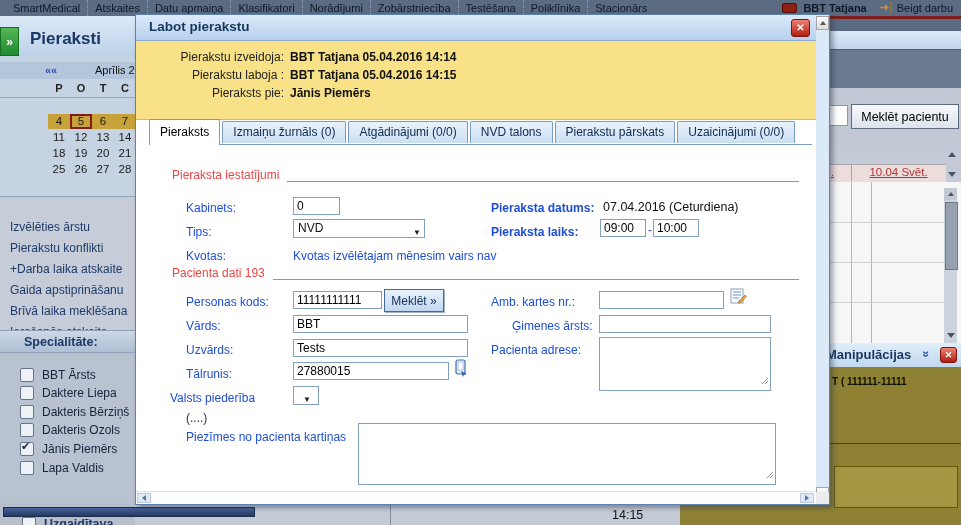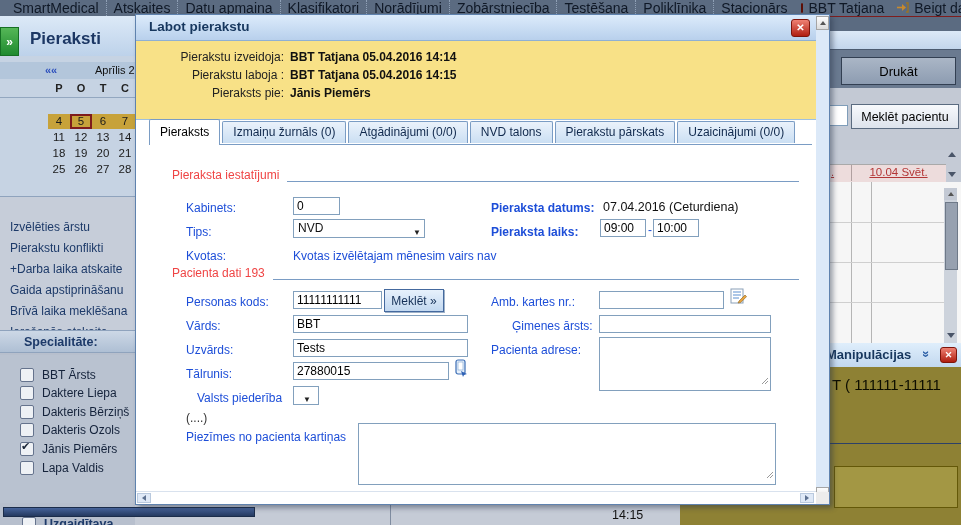--- a/index.html
+++ b/index.html
@@ -1,25 +1,25 @@
 <!DOCTYPE html>
 <html><head>
 <meta charset="utf-8">
 <style>
   html,body{margin:0;padding:0}
   .screen{position:relative;width:961px;height:525px;overflow:hidden;background:#c5cbd6;
           font-family:"Liberation Sans",sans-serif;color:#111;-webkit-font-smoothing:antialiased}
   
   #menubar{position:absolute;left:0;top:0;width:961px;height:16px;background:#5b6b81;
-           border-bottom:1px solid #7f1d1d;display:flex;align-items:center;font-size:14px;color:#0f1826;z-index:2}
+           border-bottom:3px solid #7f1d1d;display:flex;align-items:center;font-size:11px;color:#0f1826;z-index:2}
   .mi{padding:0 7px;border-left:1px dotted #8fa0b6;white-space:nowrap;line-height:16px}
   .mi:first-child{border-left:none;margin-left:6px;font-weight:normal}
   #menubar .spacer{flex:1}
   #menu-red-icon{width:13px;height:8px;background:#8e1f12;border:1px solid #5c0f07;border-radius:2px;margin:0 6px}
-  #menu-user{font-weight:normal;white-space:nowrap}
+  #menu-user{font-weight:bold;white-space:nowrap}
   #logout-icon{margin:0 5px 0 12px;display:inline-block}
   #menu-logout{white-space:nowrap;margin-right:8px}
   
   #sidebar{position:absolute;left:0;top:16px;width:135px;height:509px;background:#b7bfcd;z-index:2}
   #page-header{position:absolute;left:0;top:0;width:135px;height:40px;background:linear-gradient(#dce9f7,#bdd2ea)}
   #green-badge{position:absolute;left:0;top:11px;width:17px;height:27px;color:#fff;font-weight:bold;font-size:12px;
                background:linear-gradient(#55b757,#1f8a2f);display:flex;align-items:center;justify-content:center;border:1px solid #157023}
   #page-title{position:absolute;left:30px;top:13px;font-size:17px;font-weight:bold;color:#1c3764}
   #calendar{position:absolute;left:0;top:40px;width:135px;height:140px;background:#c6d3e3}
   #cal-header{position:absolute;left:0;top:6px;width:135px;height:17px;background:#b3c6db;font-size:11px;line-height:17px}
@@ -74,21 +74,21 @@
   #strip-line1{position:absolute;left:255px;top:489px;width:1px;height:20px;background:#7f8ca0}
   #strip-time{position:absolute;left:477px;top:492px;font-size:12.5px;color:#111}
   #manip{position:absolute;left:545px;top:327px;width:281px;height:182px}
   #manip-header{position:absolute;left:0;top:0;width:281px;height:24px;background:linear-gradient(#dfeefb,#c2d8ef);border-bottom:1px solid #7a9cc4}
   #manip-title{position:absolute;left:146px;top:4px;font-size:13px;font-weight:bold;color:#17375e;white-space:nowrap}
   #manip-chevron{position:absolute;left:243px;top:4px;color:#2f62a8;font-weight:bold;font-size:12px;display:inline-block;transform:rotate(90deg);cursor:pointer}
   .red-x{background:linear-gradient(#ef8173,#b01e10);border:1px solid #7e150b;border-radius:3px;color:#fff;
          font-size:9px;font-weight:bold;text-align:center;cursor:pointer}
   #manip-close{position:absolute;left:260px;top:4px;width:15px;height:14px;line-height:14px}
   #manip-body{position:absolute;left:0;top:24px;width:281px;height:158px;background:#8e8134}
-  #patient-ref{position:absolute;left:152px;top:9px;font-size:15px;font-weight:normal;color:#0e0e00;white-space:nowrap}
+  #patient-ref{position:absolute;left:152px;top:9px;font-size:10px;font-weight:bold;color:#0e0e00;white-space:nowrap}
   #manip-line{position:absolute;left:0;top:76px;width:281px;height:1px;background:#2c4068}
   #manip-box{position:absolute;left:154px;top:99px;width:122px;height:40px;background:#a39744;border:1px solid #645808}
   
   #modal{position:absolute;left:135px;top:14px;width:695px;height:491px;background:#fff;z-index:10;
          border:1px solid #5f82ae;box-sizing:border-box;box-shadow:3px 3px 5px rgba(40,50,70,.45)}
   #m-titlebar{position:absolute;left:0;top:0;width:693px;height:25px;background:linear-gradient(#dcebfb,#b8d0ec);border-bottom:1px solid #8fb0d4}
   #m-title{position:absolute;left:13px;top:4px;font-size:13.5px;font-weight:bold;color:#17375e}
   #m-close{position:absolute;right:19px;top:4px;width:17px;height:16px;line-height:15px;font-size:10px}
   #m-info{position:absolute;left:0;top:26px;width:693px;height:71px;background:#f8e187;border-bottom:1px solid #9fc0e0;padding-top:7px;box-sizing:content-box}
   .m-info-row{display:flex;font-size:12px;line-height:18px}
@@ -121,21 +121,21 @@
               border:1px solid #44699e;box-shadow:1px 1px 0 #9fb2c8;font-size:12px;color:#132f57;
               display:flex;align-items:center;justify-content:center;cursor:pointer}
   #lb-amb{left:355px;top:280px}      #in-amb{left:463px;top:276px;width:125px}
   #ic-note{position:absolute;left:594px;top:273px}
   #lb-vards{left:50px;top:304px}     #in-vards{left:157px;top:300px;width:175px}
   #lb-gim{left:376px;top:304px}      #in-gim{left:463px;top:300px;width:172px}
   #lb-uzvards{left:50px;top:328px}   #in-uzvards{left:157px;top:324px;width:175px}
   #lb-adrese{left:355px;top:328px}   #ar-adrese{left:463px;top:322px;width:172px;height:54px}
   #lb-talr{left:50px;top:352px}      #in-talr{left:157px;top:347px;width:156px}
   #ic-phone{position:absolute;left:318px;top:344px}
-  #lb-valsts{left:61px;top:376px}    #sel-valsts{left:157px;top:371px;width:26px}
+  #lb-valsts{left:34px;top:376px}    #sel-valsts{left:157px;top:371px;width:26px}
   #sel-valsts .dd{right:7px}
   #lb-dots{left:50px;top:396px;color:#333}
   #lb-piezimes{left:50px;top:415px}  #ar-piezimes{left:222px;top:408px;width:418px;height:62px}
   
   #m-vsb{position:absolute;right:0;top:0;width:13px;height:489px;background:#dce9f8}
   .sb-btn{position:absolute;display:flex;align-items:center;justify-content:center;background:linear-gradient(#fdfdfd,#dcdcdc);border:1px solid #a5a5a5;box-sizing:border-box;cursor:pointer}
   #m-vsb-up{right:0;top:1px;width:13px;height:14px}
   #m-vsb-down{right:0;top:472px;width:13px;height:14px}
   #m-hsb{position:absolute;left:0;bottom:0;width:680px;height:12px;background:#fff;border-top:1px solid #d9e2ee}
   #m-hsb-left{left:1px;bottom:1px;width:14px;height:10px;background:#dfe9f7;border:1px solid #b9c9de}
@@ -266,21 +266,20 @@
   <div id="navy-bar"></div>
   <div id="bottom-cbx">
     <span class="cbx"></span>
     <span class="doc-label">Uzgaidītava</span>
   </div>
 
   <div id="bg-right">
     <div id="br-topdark"></div>
     <div id="br-lightstrip"></div>
     <div id="br-toolbar"></div>
-    <div id="print-btn">Drukāt</div>
     <div id="br-graybar"></div>
     <div id="search-frag"></div>
     <div id="search-btn">Meklēt pacientu</div>
     <div id="date-row"></div>
     <div id="date-frag">.</div>
     <div id="date-sep"></div>
     <div id="date-link">10.04 Svēt.</div>
     <div class="spin" style="top:136px">
         <div class="tri-up"></div>
       </div>

